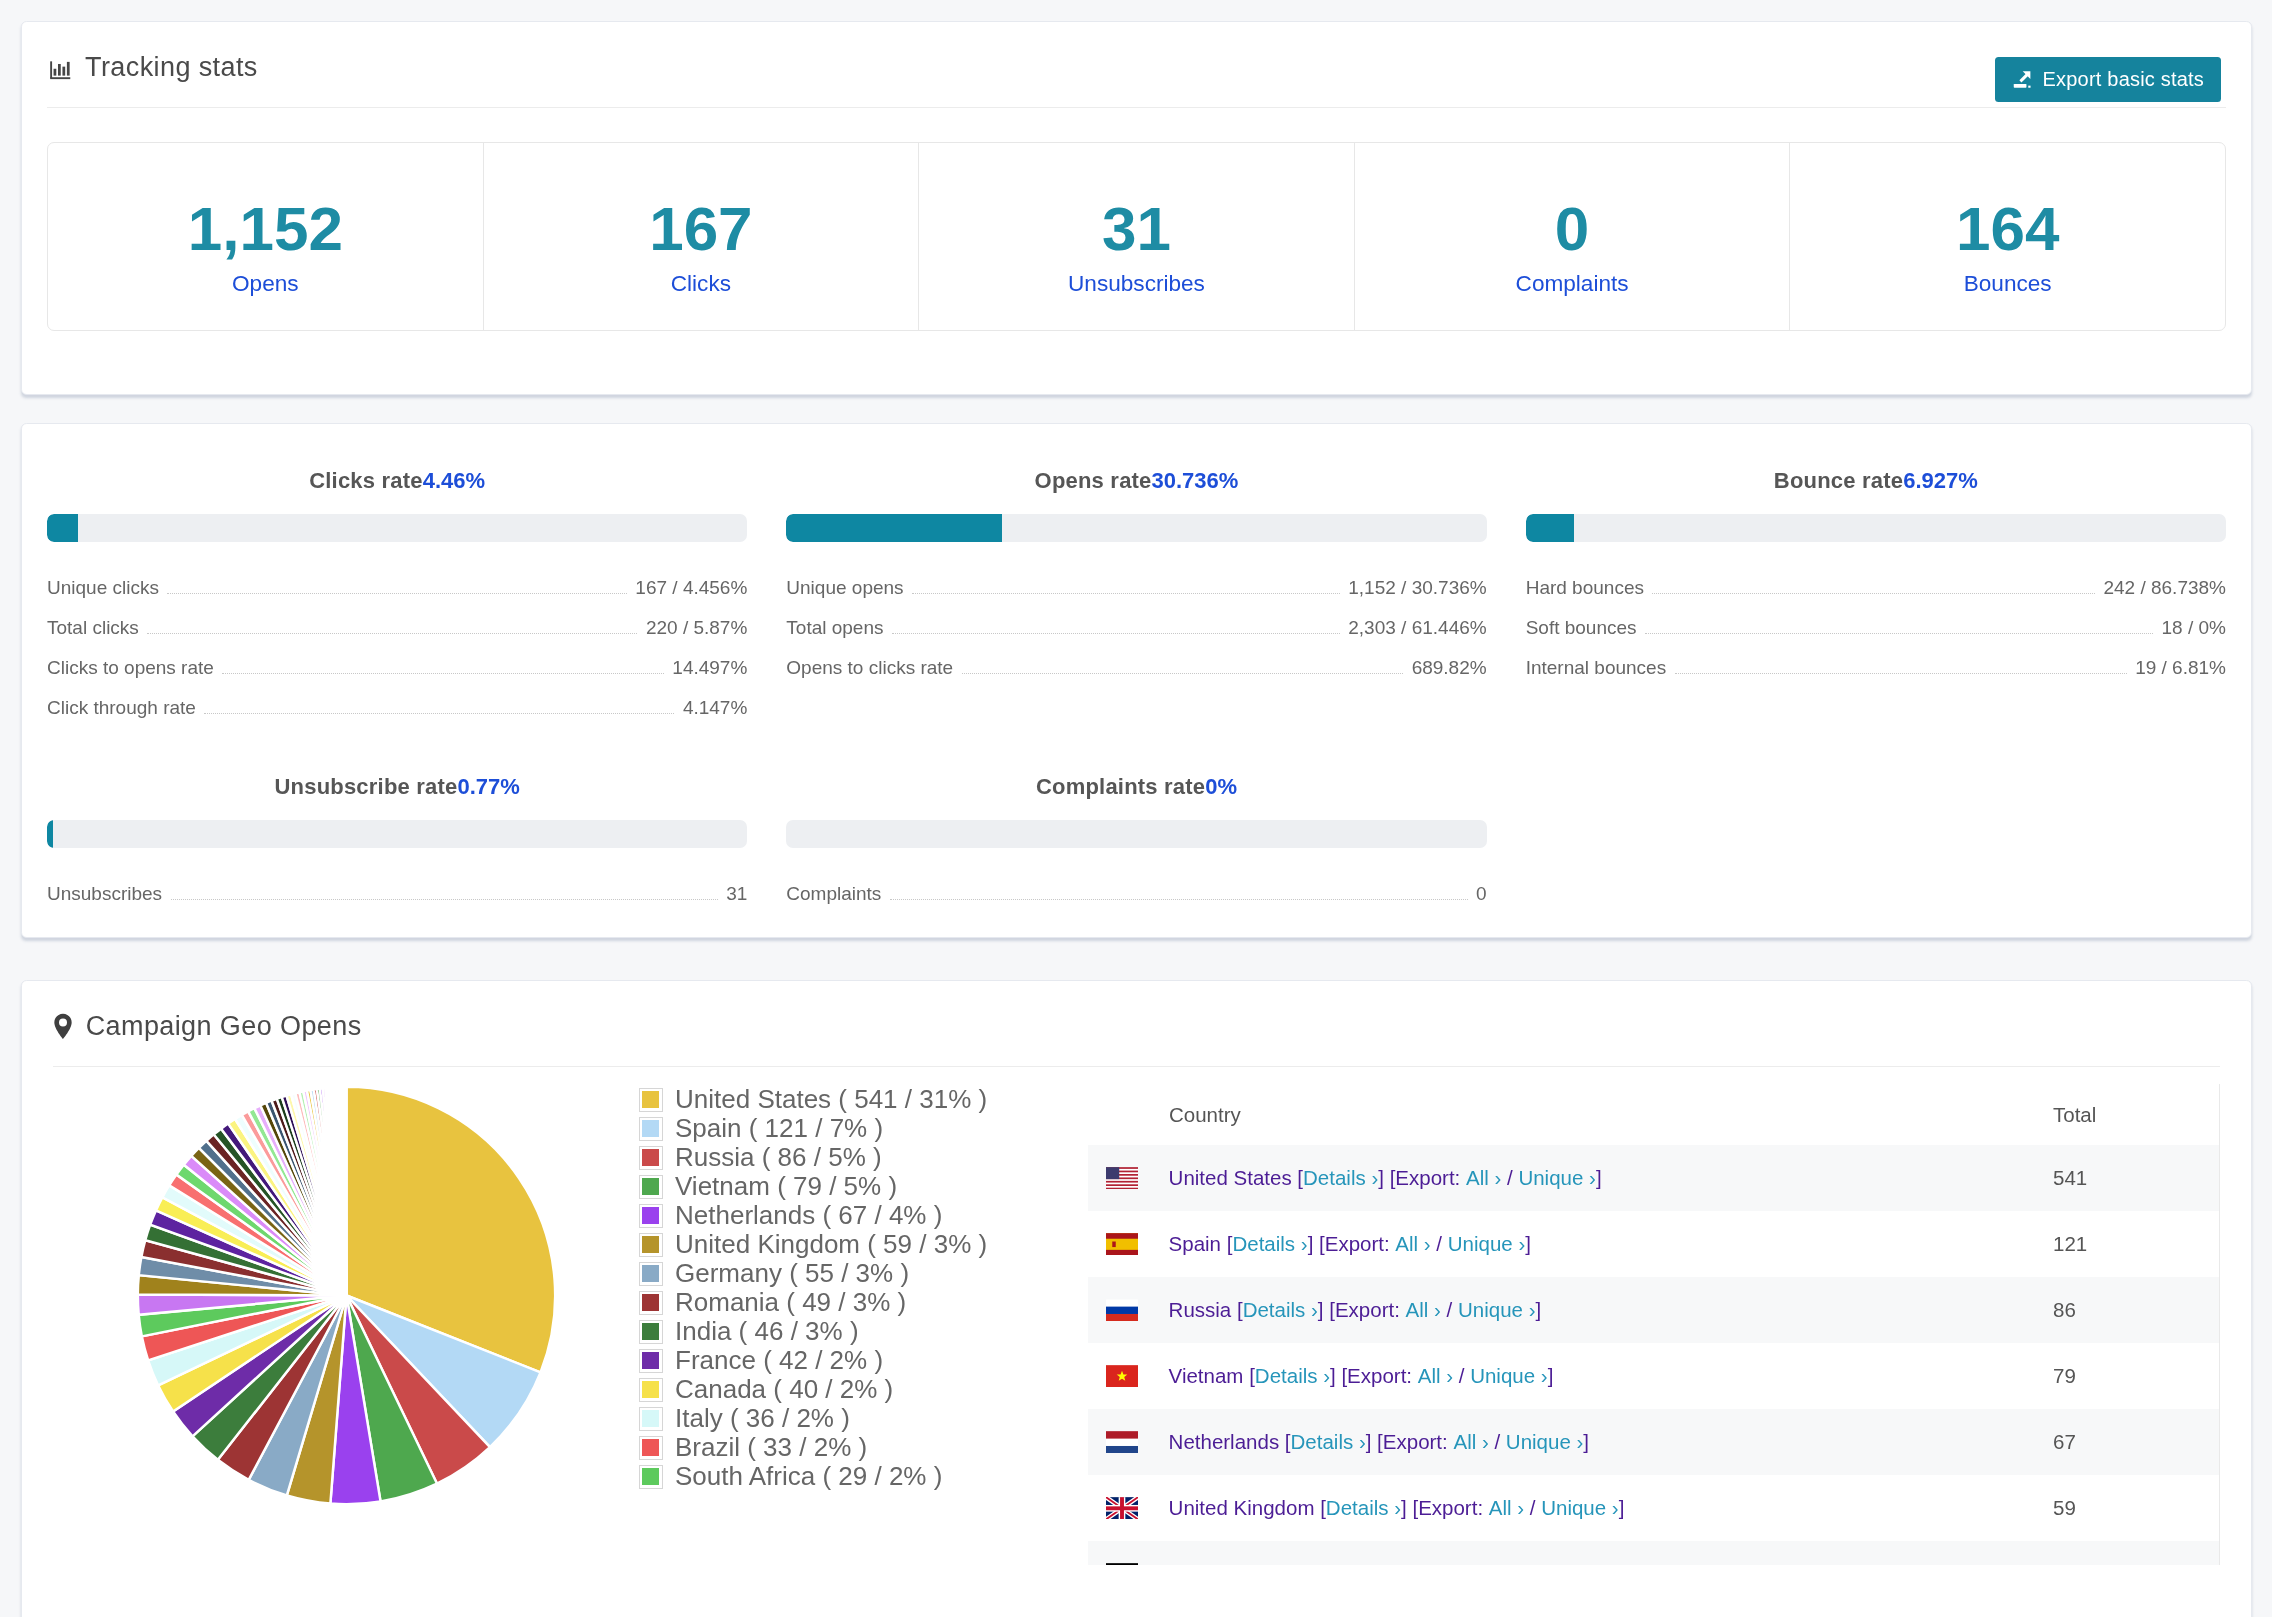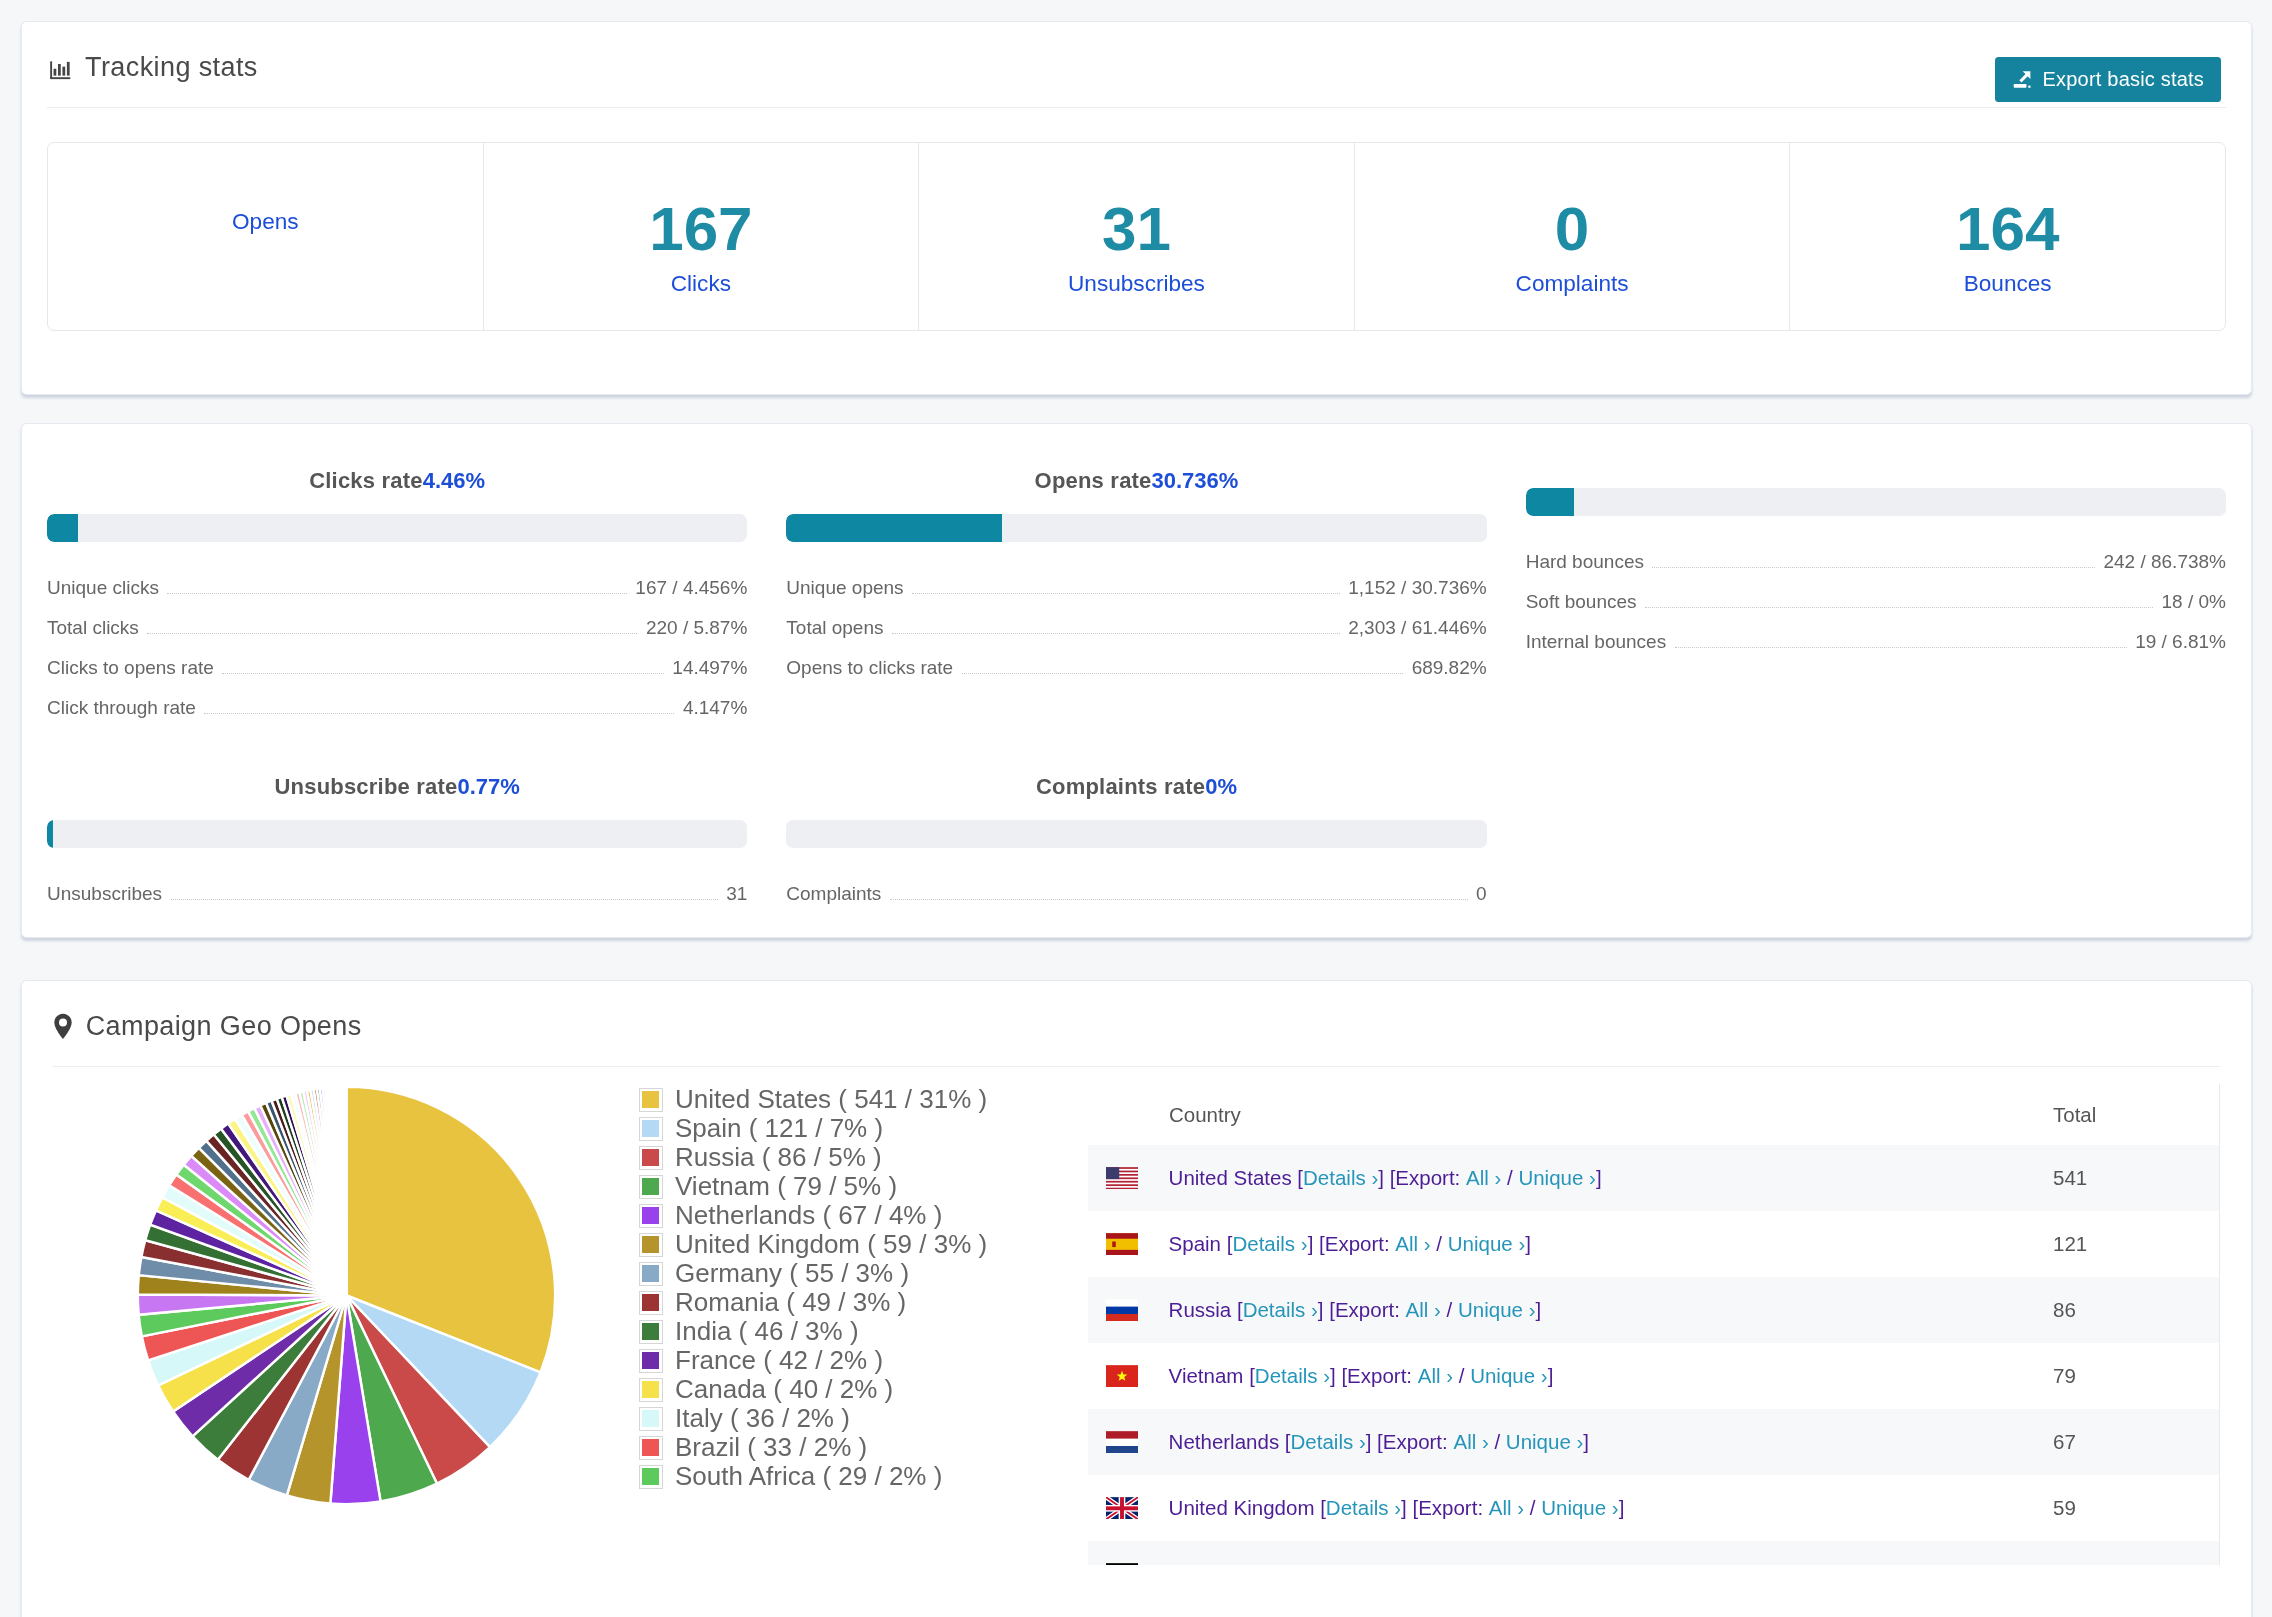--- a/index.html
+++ b/index.html
@@ -102,20 +102,21 @@
         </g>
       </svg>
     </span>
     <span>Export basic stats</span>
   </button>
 
   <div class="divider"></div>
 
   <div class="stats-strip">
       <div class="stat">
+        <div class="stat-value">1,152</div>
         <div class="stat-label">Opens</div>
       </div>
       <div class="stat">
         <div class="stat-value">167</div>
         <div class="stat-label">Clicks</div>
       </div>
       <div class="stat">
         <div class="stat-value">31</div>
         <div class="stat-label">Unsubscribes</div>
       </div>
@@ -183,20 +184,24 @@
             <span class="val">2,303 / 61.446%</span>
           </div>
           <div class="rate-row">
             <span class="lbl">Opens to clicks rate</span>
             <span class="leader"></span>
             <span class="val">689.82%</span>
           </div>
         </div>
       </div>
       <div class="rate-block">
+        <div class="rate-head">
+          <div class="rate-title">Bounce rate</div>
+          <div class="rate-value">6.927%</div>
+        </div>
         <div class="bar">
           <div class="bar-fill" style="width: 6.927%;"></div>
         </div>
         <div class="rate-rows">
           <div class="rate-row">
             <span class="lbl">Hard bounces</span>
             <span class="leader"></span>
             <span class="val">242 / 86.738%</span>
           </div>
           <div class="rate-row">

